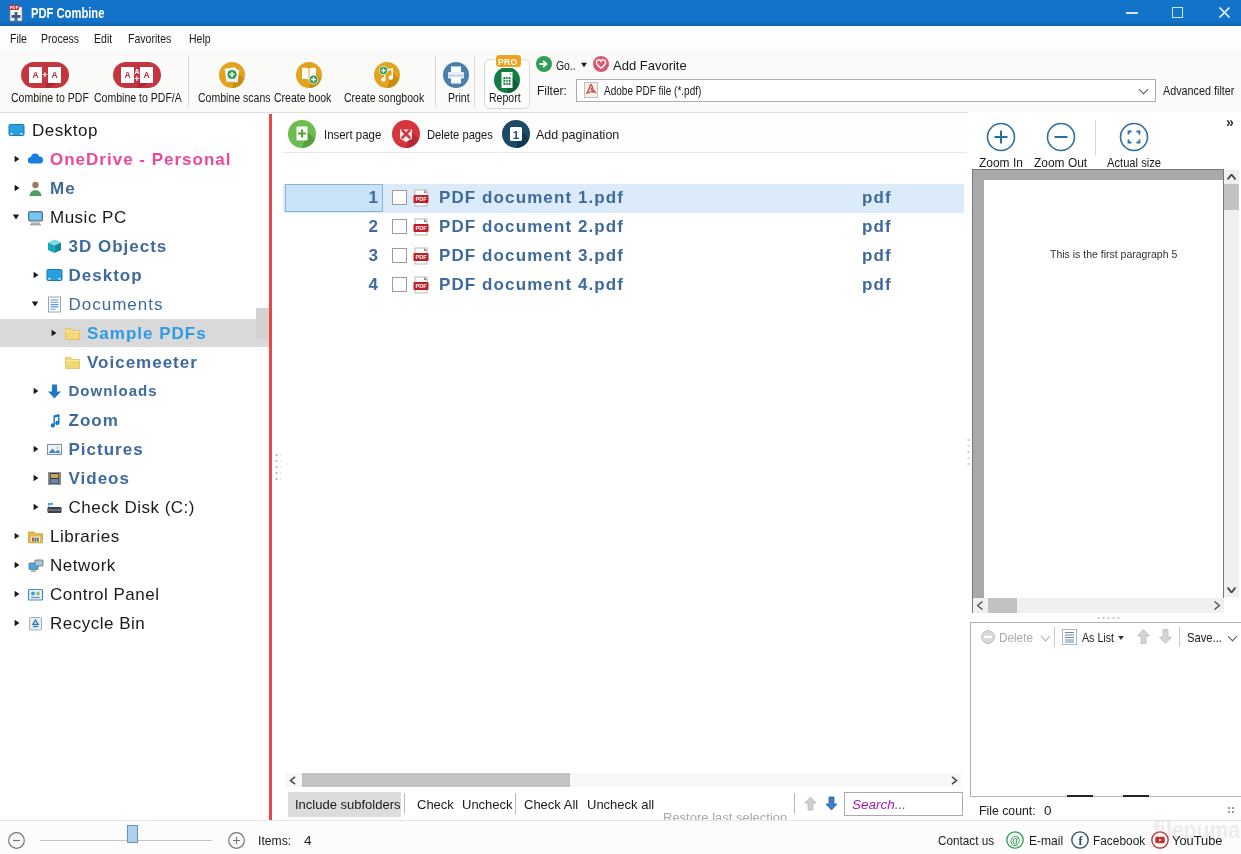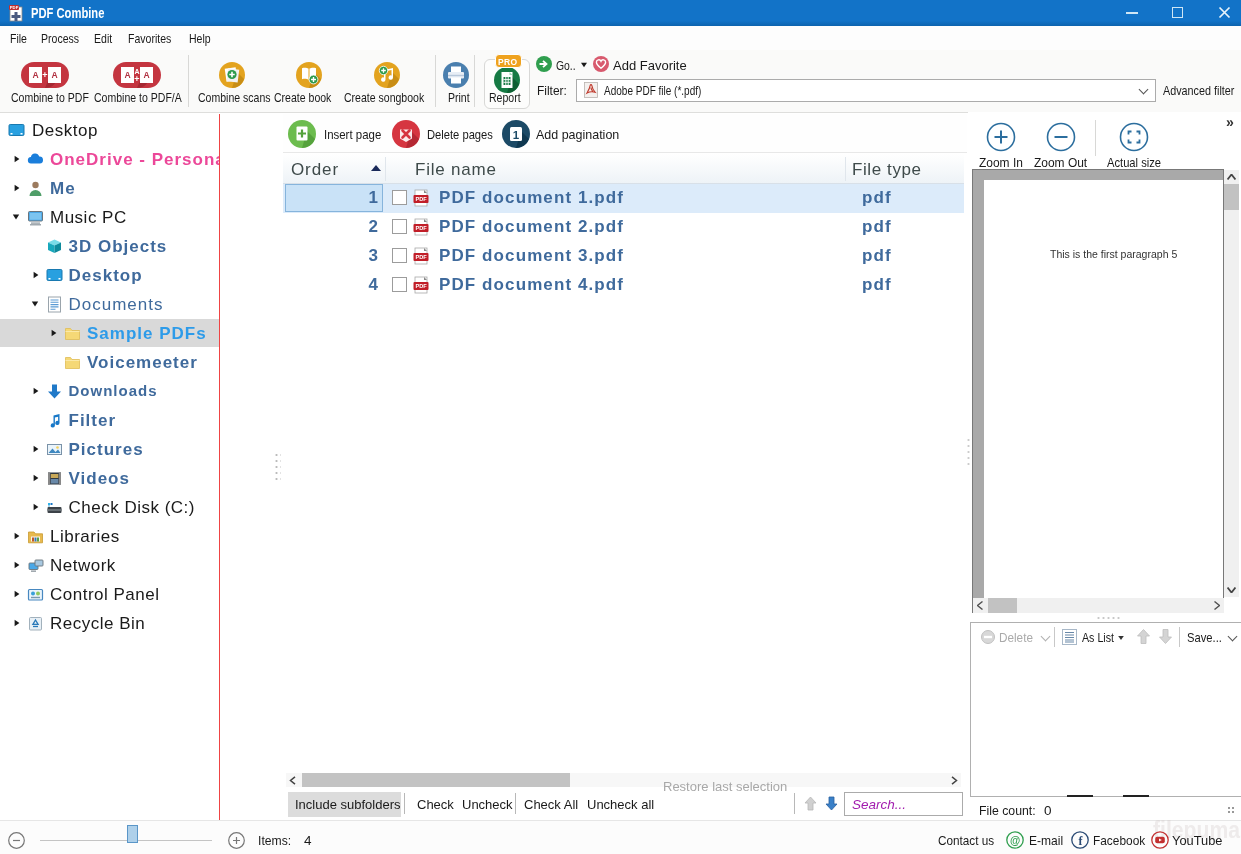--- a/index.html
+++ b/index.html
@@ -134,21 +134,21 @@
   <div class="a" style="left:576px;top:29px;width:580px;height:23px;border:1px solid #ababab;background:#fff"></div>
   <svg class="a" style="left:583px;top:32px" width="16" height="16" viewBox="0 0 16 16">
     <rect x="1.5" y="0.5" width="13" height="15" fill="#f4f0ee" stroke="#b9b2ad" stroke-width="0.8"></rect>
     <path d="M4 11 c1.5-2.5 3-6 3.2-7.6 c0.2-1 1.4-1 1.6 0 c0.3 1.8 1.6 5 3.2 6.8 c-2-0.6-5.5-0.5-8 0.8 z M7.8 5.5 c0.4 1.6 1.4 3.4 2.4 4.4" fill="none" stroke="#c0392b" stroke-width="1.1"></path>
   </svg>
   <div class="a lbl13" style="left:604px;top:33px;transform:scaleX(0.77);transform-origin:0 50%">Adobe PDF file (*.pdf)</div>
   <div class="a chev" style="left:1140px;top:36px"></div>
   <div class="a lbl13" style="left:1163px;top:33px;transform:scaleX(0.83);transform-origin:0 50%">Advanced filter</div>
 </div>
 
-<div class="a" style="left:0;top:114px;width:220px;height:706px;background:#fff;border-right:1px solid #ef4444;overflow:hidden">
+<div class="a" style="left:0;top:114px;width:272px;height:706px;background:#fff;border-right:3px solid #ef4444;overflow:hidden">
 
   <div class="a" style="left:0;top:205px;width:269px;height:28px;background:#d9d9d9"></div>
   <div id="tree" style="position:absolute;left:0;top:2px;width:100%">
       <div class="a" style="left:8px;top:6px;width:17px;height:17px"><svg width="17" height="17" viewBox="0 0 17 17">
           <rect x="1" y="2.5" width="15" height="11" rx="1.2" fill="#28a0e0" stroke="#1879b0" stroke-width="1"></rect>
           <rect x="2.5" y="11" width="2" height="1.5" fill="#fff"></rect>
           <rect x="12.5" y="11" width="2" height="1.5" fill="#fff"></rect>
         </svg></div>
       <div class="a" style="left:32px;top:5px;font-size:17px;color:#1a1a1a;letter-spacing:0.5px">Desktop</div>
       <div class="a tri-r" style="left:14px;top:39px;transform:scale(0.8)"></div>
@@ -201,21 +201,21 @@
         </svg></div>
       <div class="a" style="left:87px;top:237px;font-size:17px;color:#3f6a9c;font-weight:bold;letter-spacing:1px">Voicemeeter</div>
       <div class="a tri-r" style="left:33px;top:271px;transform:scale(0.8)"></div>
       <div class="a" style="left:46px;top:267px;width:17px;height:17px"><svg width="17" height="17" viewBox="0 0 17 17">
           <path d="M6 1.5 h5 v7 h4 L8.5 15.5 L2 8.5 h4 z" fill="#2079c8"></path>
         </svg></div>
       <div class="a" style="left:68.5px;top:266px;font-size:15px;color:#3f6a9c;font-weight:bold;letter-spacing:1px">Downloads</div>
       <div class="a" style="left:46px;top:296px;width:17px;height:17px"><svg width="17" height="17" viewBox="0 0 17 17">
           <path d="M6.5 2.5 l6-1.5 v9 a2.1 2.1 0 1 1 -1.4-2 V3.8 l-3.2 0.8 v7.9 a2.1 2.1 0 1 1 -1.4-2 z" fill="#1878c8" transform="translate(1,1)"></path>
         </svg></div>
-      <div class="a" style="left:68.5px;top:295px;font-size:17px;color:#3f6a9c;font-weight:bold;letter-spacing:1px">Filter</div>
+      <div class="a" style="left:68.5px;top:295px;font-size:17px;color:#3f6a9c;font-weight:bold;letter-spacing:1px">Zoom</div>
       <div class="a tri-r" style="left:33px;top:329px;transform:scale(0.8)"></div>
       <div class="a" style="left:46px;top:325px;width:17px;height:17px"><svg width="17" height="17" viewBox="0 0 17 17">
           <rect x="1.5" y="3.5" width="14" height="10" fill="#eaf4fb" stroke="#7a92a8" stroke-width="1"></rect>
           <path d="M2.5 12 l4-4.5 3 3.5 2.5-2.5 2.5 3.5 z" fill="#3f88c0"></path>
           <circle cx="11.5" cy="6.5" r="1.3" fill="#f2cf5c"></circle>
         </svg></div>
       <div class="a" style="left:68.5px;top:324px;font-size:17px;color:#3f6a9c;font-weight:bold;letter-spacing:1px">Pictures</div>
       <div class="a tri-r" style="left:33px;top:358px;transform:scale(0.8)"></div>
       <div class="a" style="left:46px;top:354px;width:17px;height:17px"><svg width="17" height="17" viewBox="0 0 17 17">
           <rect x="2" y="2.5" width="13" height="12" fill="#303840"></rect>
@@ -292,28 +292,20 @@
     <svg class="a" style="left:219px;top:6px" width="28" height="28" viewBox="0 0 28 28">
       <circle cx="14" cy="14" r="14" fill="#1c4a66"></circle>
       <path d="M14 28 a14 14 0 0 0 13-9 l-8-8 z" fill="#123codeA" opacity="0"></path>
       <path d="M14 28 a14 14 0 0 0 13-9 l-8-8 z" fill="#0f3850"></path>
       <rect x="8" y="7" width="12" height="14" rx="1.5" fill="#fff"></rect>
       <text x="14" y="18.5" font-size="11.5" font-weight="bold" fill="#1c4a66" text-anchor="middle">1</text>
     </svg>
     <div class="a lbl13" style="left:253px;top:13px;transform:scaleX(0.96);transform-origin:0 50%">Add pagination</div>
   </div>
 
-  <div class="a" style="left:0;top:40px;width:681px;height:30px;background:linear-gradient(#ffffff,#eef3f7);border-bottom:1px solid #d8e0e8">
-    <div class="a" style="left:8px;top:6px;font-size:17px;letter-spacing:0.9px;color:#3e4a4a">Order</div>
-    <div class="a" style="left:88px;top:11px;width:0;height:0;border-bottom:6px solid #1a2a5a;border-left:5px solid transparent;border-right:5px solid transparent"></div>
-    <div class="a" style="left:132px;top:6px;font-size:17px;letter-spacing:0.8px;color:#3e4a4a">File name</div>
-    <div class="a" style="left:569px;top:6px;font-size:17px;letter-spacing:0.6px;color:#3e4a4a">File type</div>
-    <div class="a" style="left:102px;top:3px;width:1px;height:24px;background:#e0e6ec"></div>
-    <div class="a" style="left:562px;top:3px;width:1px;height:24px;background:#e0e6ec"></div>
-  </div>
   <div id="filerows">
       <div class="a" style="left:0;top:70px;width:681px;height:29px;background:#dcebfa"></div>
       <div class="a" style="left:2px;top:70px;width:98px;height:28px;background:#c9e2f7;border:1px solid #86b4dc"></div>
       <div class="a" style="left:55px;top:74px;width:40px;text-align:right;font-size:17px;color:#3f6a9c;font-weight:bold">1</div>
       <div class="a" style="left:109px;top:76px;width:15px;height:15px;background:#fff;border:1px solid #9c9c9c"></div>
       <svg class="a" style="left:130px;top:75px" width="17" height="18" viewBox="0 0 17 18">
         <rect x="2" y="1" width="12" height="16" fill="#fff" stroke="#a8a8a8" stroke-width="0.8"></rect>
         <path d="M11 1 l3 3 h-3 z" fill="#888"></path>
         <rect x="0.5" y="6" width="15" height="8" rx="1" fill="#c11e28"></rect>
         <text x="8" y="12.3" font-size="5.6" font-weight="bold" fill="#fff" text-anchor="middle">PDF</text>
@@ -363,21 +355,21 @@
   </div>
 
   <div class="a" style="left:5px;top:678px;width:113px;height:25px;background:#dcdcdc"></div>
   <div class="a lbl13" style="left:12px;top:683px">Include subfolders</div>
   <div class="a" style="left:121px;top:679px;width:1px;height:21px;background:#b8b8b8"></div>
   <div class="a lbl13" style="left:134px;top:683px">Check</div>
   <div class="a lbl13" style="left:179px;top:683px">Uncheck</div>
   <div class="a" style="left:232px;top:679px;width:1px;height:21px;background:#b8b8b8"></div>
   <div class="a lbl13" style="left:241px;top:683px">Check All</div>
   <div class="a lbl13" style="left:304px;top:683px">Uncheck all</div>
-  <div class="a" style="left:380px;top:665px;font-size:13px;color:#a8a8a8">Restore last selection</div>
+  <div class="a" style="left:380px;top:696px;font-size:13px;color:#a8a8a8">Restore last selection</div>
   <div class="a" style="left:511px;top:679px;width:1px;height:21px;background:#b8b8b8"></div>
   <svg class="a" style="left:520px;top:681px" width="15" height="17" viewBox="0 0 15 17">
     <path d="M7.5 2 L13 8 H10 V15 H5 V8 H2 z" fill="#d0d0d0" stroke="#b8b8b8" stroke-width="0.8"></path>
   </svg>
   <svg class="a" style="left:541px;top:681px" width="15" height="17" viewBox="0 0 15 17">
     <path d="M7.5 15 L13 9 H10 V2 H5 V9 H2 z" fill="#3a80c8" stroke="#2a60a0" stroke-width="0.8"></path>
   </svg>
   <div class="a" style="left:561px;top:678px;width:119px;height:24px;border:1px solid #ababab;background:#fff"></div>
   <div class="a" style="left:569px;top:683px;font-size:13.5px;font-style:italic;color:#a21caf">Search...</div>
 </div>

